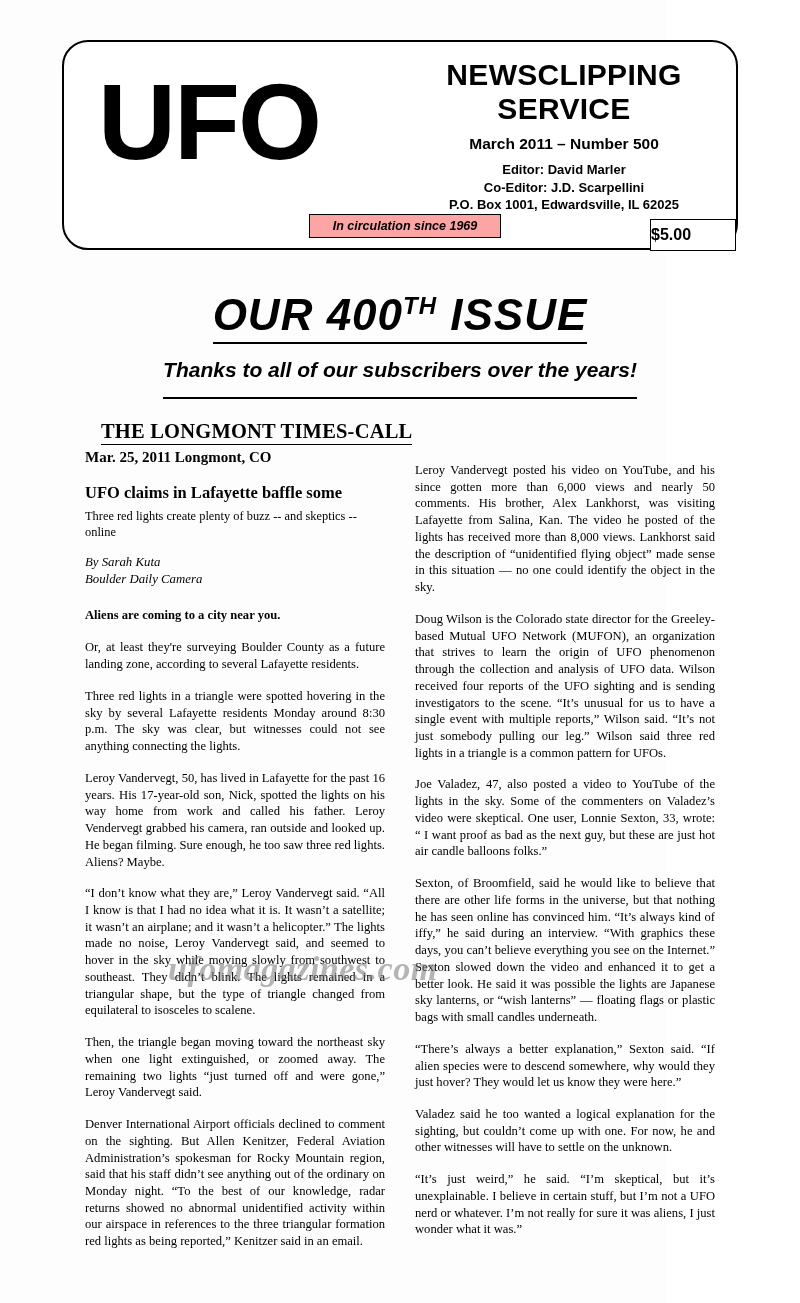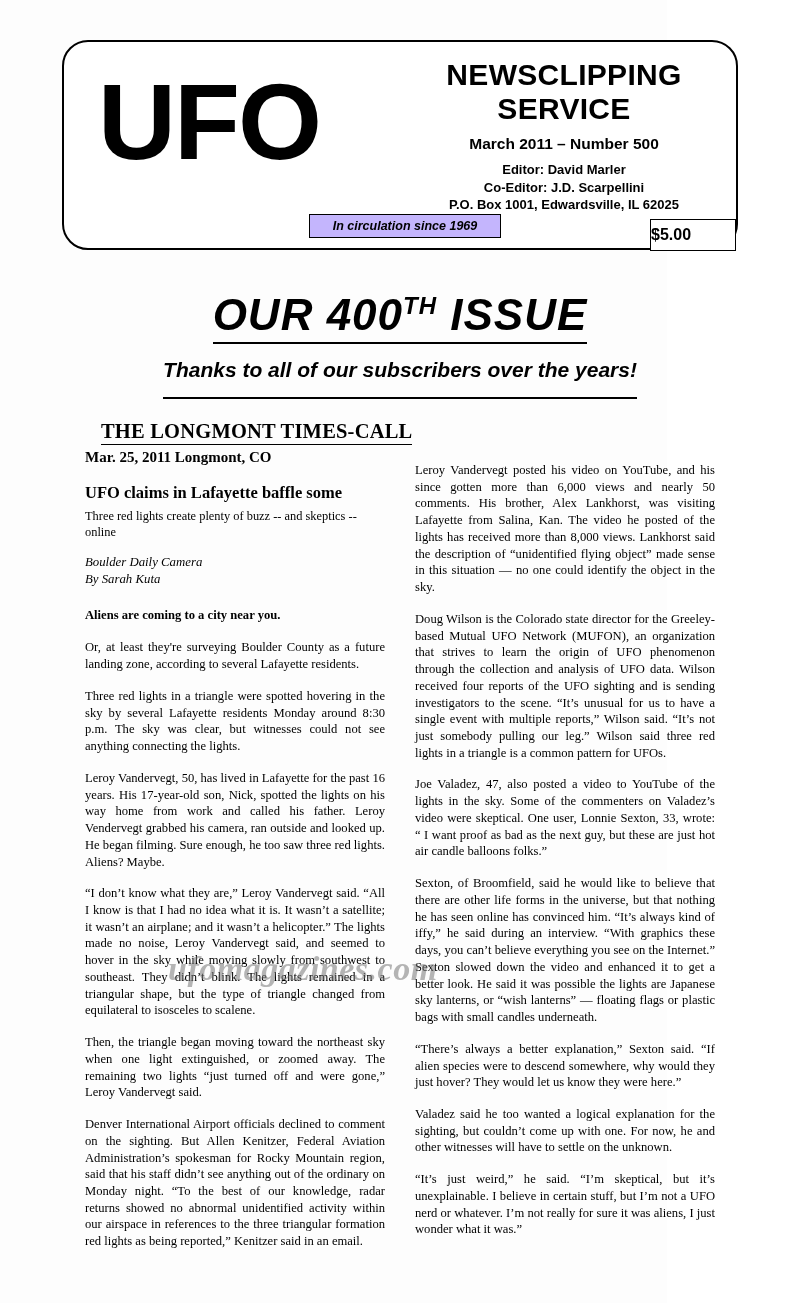--- a/index.html
+++ b/index.html
@@ -84,21 +84,21 @@
     left: 245px;
     top: 172px;
     width: 190px;
     border: 1.5px solid #000;
     text-align: center;
     font-family: "Liberation Sans", sans-serif;
     font-style: italic;
     font-weight: bold;
     font-size: 12.5px;
     padding: 4px 0 4px 0;
-    background: #c4b5fd;
+    background: #fca5a5;
   }
   .price-box {
     position: absolute;
     left: 586px;
     top: 177px;
     width: 84px;
     border: 1.5px solid #000;
     text-align: left;
     font-family: "Liberation Sans", sans-serif;
     font-weight: bold;
@@ -249,22 +249,22 @@
 
   <div class="source-head">
     <div class="source-title">THE LONGMONT TIMES-CALL</div>
     <div class="source-date">Mar. 25, 2011  Longmont, CO</div>
   </div>
 
   <div class="col col-left">
     <div class="headline">UFO claims in Lafayette baffle some</div>
     <div class="deck">Three red lights create plenty of buzz -- and skeptics -- online</div>
     <div class="byline">
+      <div>By Sarah Kuta</div>
       <div>Boulder Daily Camera</div>
-      <div>By Sarah Kuta</div>
     </div>
     <div class="lede">Aliens are coming to a city near you.</div>
     <p class="body">Or, at least they're surveying Boulder County as a future landing zone, according to several Lafayette residents.</p>
     <p class="body">Three red lights in a triangle were spotted hovering in the sky by several Lafayette residents Monday around 8:30 p.m. The sky was clear, but witnesses could not see anything connecting the lights.</p>
     <p class="body">Leroy Vandervegt, 50, has lived in Lafayette for the past 16 years. His 17-year-old son, Nick, spotted the lights on his way home from work and called his father. Leroy Vendervegt grabbed his camera, ran outside and looked up. He began filming. Sure enough, he too saw three red lights. Aliens? Maybe.</p>
     <p class="body">“I don’t know what they are,” Leroy Vandervegt said. “All I know is that I had no idea what it is. It wasn’t a satellite; it wasn’t an airplane; and it wasn’t a helicopter.”  The lights made no noise, Leroy Vandervegt said, and seemed to hover in the sky while moving slowly from southwest to southeast. They didn’t blink. The lights remained in a triangular shape, but the type of triangle changed from equilateral to isosceles to scalene.</p>
     <p class="body">Then, the triangle began moving toward the northeast sky when one light extinguished, or zoomed away. The remaining two lights “just turned off and were gone,” Leroy Vandervegt said.</p>
     <p class="body">Denver International Airport officials declined to comment on the sighting. But Allen Kenitzer, Federal Aviation Administration’s spokesman for Rocky Mountain region, said that his staff didn’t see anything out of the ordinary on Monday night.  “To the best of our knowledge, radar returns showed no abnormal unidentified activity within our airspace in references to the three triangular formation red lights as being reported,” Kenitzer said in an email.</p>
   </div>
 

